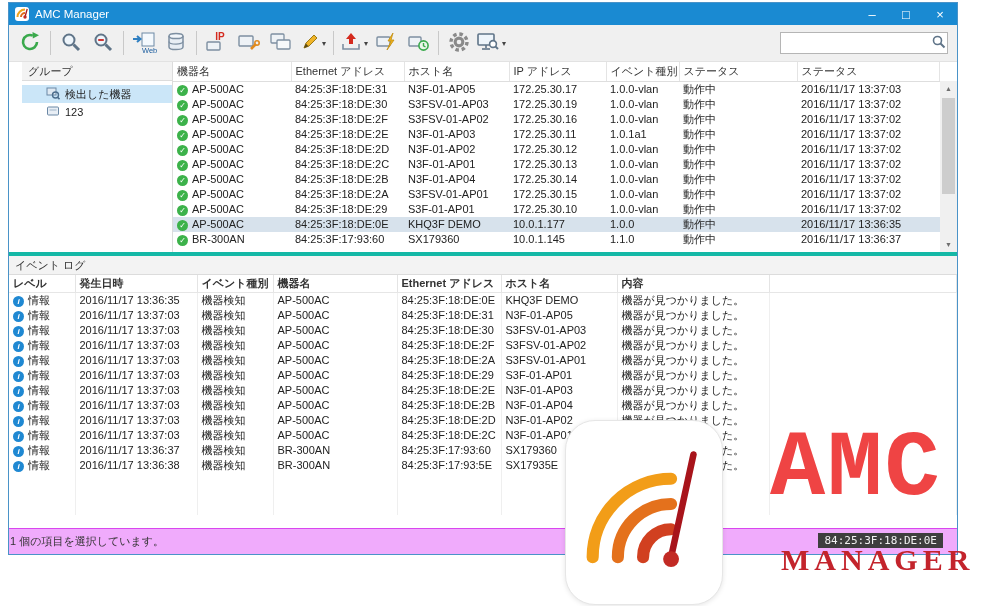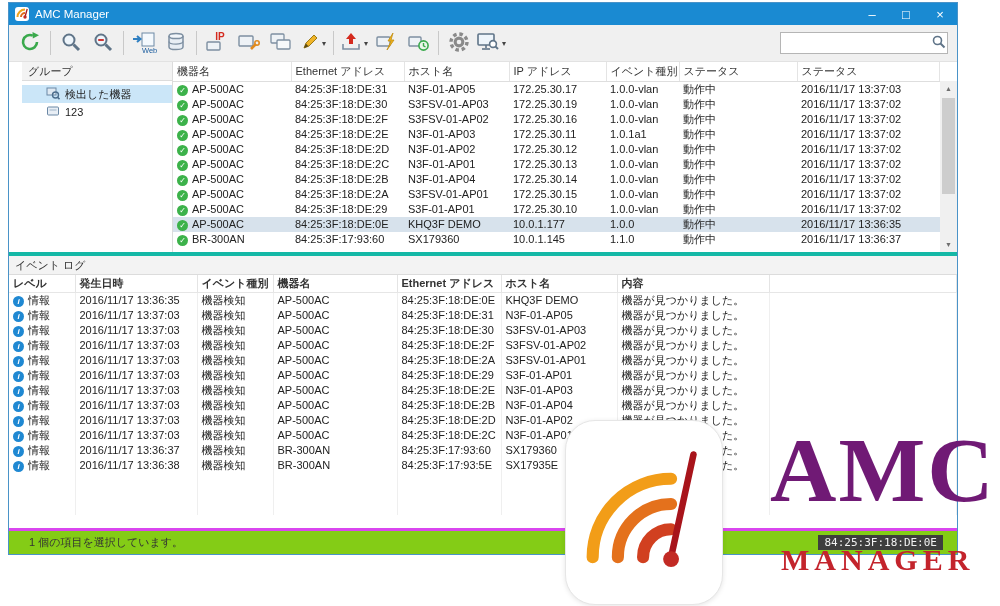--- a/index.html
+++ b/index.html
@@ -54,32 +54,32 @@
   .sarrow.up { top:0; } .sarrow.down { bottom:0; }
   .sthumb { position:absolute; left:2px; top:17px; width:13px; height:96px; background:#cdcdcd; }
 
   .eventpanel { flex:1 1 auto; display:flex; flex-direction:column; border-top:4px solid #14b8a6; overflow:hidden; }
   .evtable { width:100%; font-size:11px; }
   .evtable th { font-weight:bold; text-align:left; padding:0 4px; height:17px; color:#333;
                 border-right:1px solid #e4e4e4; border-bottom:1px solid #e6e6e6; white-space:nowrap; overflow:hidden; }
   .evtable td { padding:0 4px; height:14px; border-right:1px solid #efefef; white-space:nowrap; overflow:hidden; }
   tr.filler td { height:14px; }
 
-  .statusbar { flex:0 0 26px; background:#84cc16; border-top:3px solid #d946ef; display:flex; align-items:center;
-               padding-left:20px; color:#333; position:relative; }
+  .statusbar { flex:0 0 26px; background:#f0abfc; border-top:1px solid #d946ef; display:flex; align-items:center;
+               padding-left:1px; color:#333; position:relative; }
   .macbox { position:absolute; right:14px; top:4px; background:#3e3e3e; color:#f2f2f2;
             font-family:"DejaVu Sans Mono",monospace; font-size:11px; padding:1px 6px; }
 
   
   .logo-overlay { position:absolute; left:0; top:0; width:1000px; height:606px; pointer-events:none; z-index:10; }
   .logo-card { position:absolute; left:565px; top:420px; width:158px; height:185px; background:#fff;
                border:1px solid #e6e6e6; border-radius:30px; box-shadow:0 1px 5px rgba(0,0,0,.10);
                display:flex; align-items:center; justify-content:center; }
-  .logo-text { position:absolute; left:770px; top:424px; font-family:Liberation Serif, serif;
-               font-weight:bold; font-size:92px; line-height:1; letter-spacing:2px; color:#701a75; }
+  .logo-text { position:absolute; left:770px; top:424px; font-family:Liberation Mono, monospace;
+               font-weight:bold; font-size:92px; line-height:1; letter-spacing:2px; color:#ef4444; }
   .logo-sub  { position:absolute; left:781px; top:543px; font-family:"Liberation Serif","DejaVu Serif",serif;
                font-weight:bold; font-size:30px; letter-spacing:5px; color:#c3242c; }
 </style>
 </head>
 <body>
 
 <div class="canvas">
 
   <div class="app">
 

